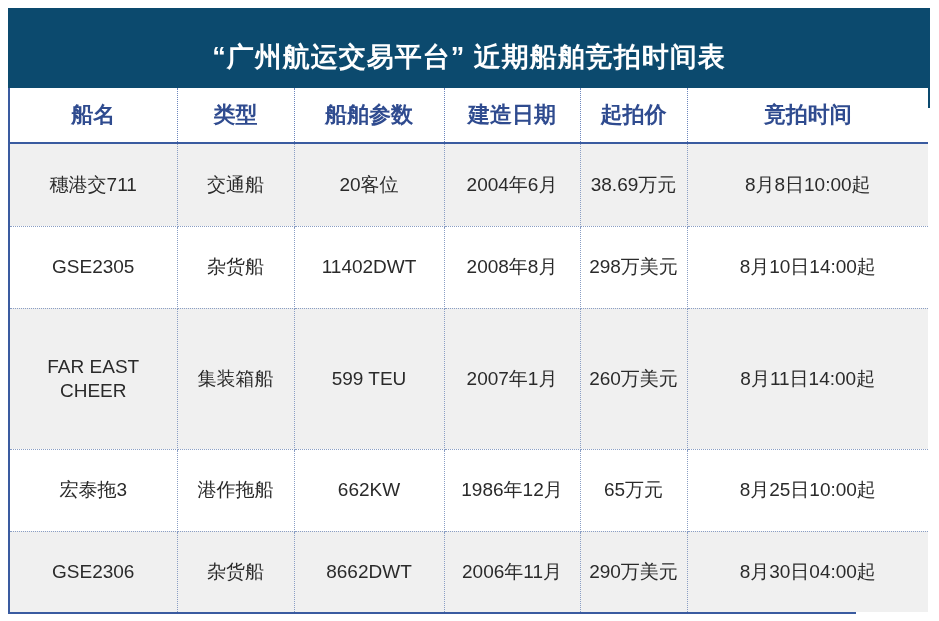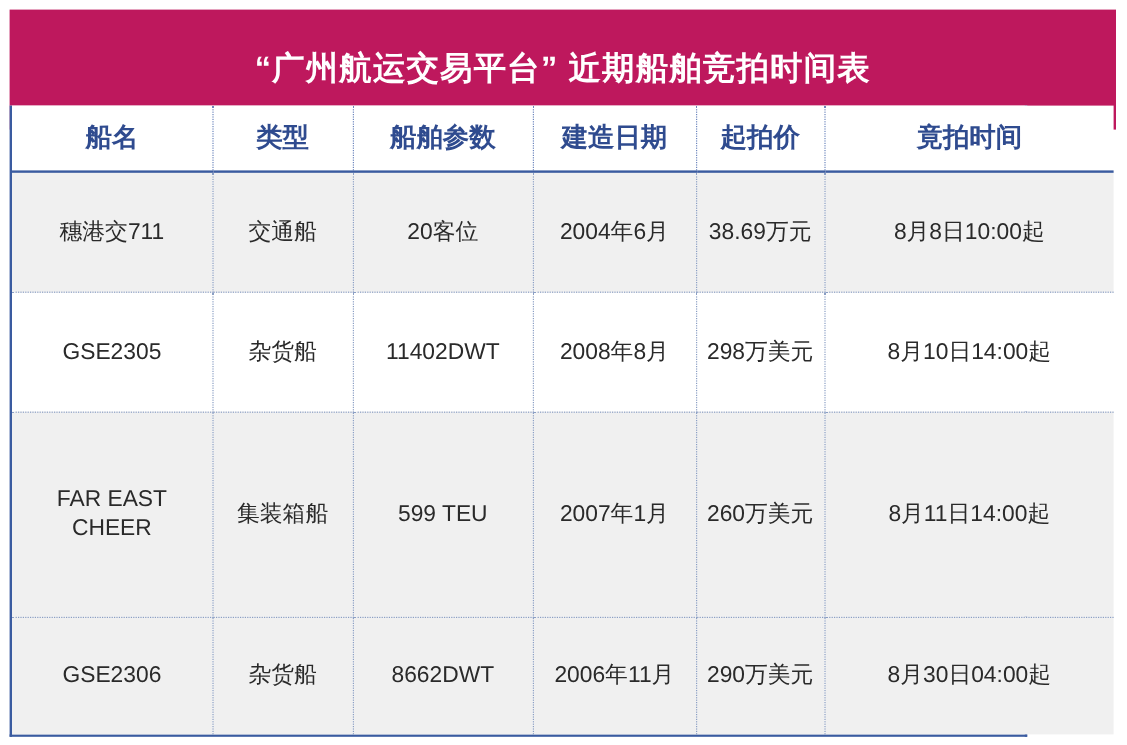--- a/index.html
+++ b/index.html
@@ -22,21 +22,21 @@
     box-sizing: border-box;
   }
 
   
   .banner {
     position: absolute;
     left: 8px;
     top: 8px;
     width: 922px;
     height: 100px;
-    background: #be185d;
+    background: #0c4a6e;
     display: flex;
     align-items: center;
     justify-content: center;
   }
   .banner-title {
     color: #ffffff;
     font-size: 27px;
     font-weight: bold;
     letter-spacing: 1px;
     line-height: 1.1;
@@ -169,20 +169,32 @@
           <td>
             <span class="cell-line">599 TEU</span>
           </td>
           <td>2007年1月</td>
           <td>260万美元</td>
           <td>8月11日14:00起</td>
         </tr>
 
 
 
+        <tr class="plain">
+          <td>
+            <span class="cell-line">宏泰拖3</span>
+          </td>
+          <td>港作拖船</td>
+          <td>
+            <span class="cell-line">662KW</span>
+          </td>
+          <td>1986年12月</td>
+          <td>65万元</td>
+          <td>8月25日10:00起</td>
+        </tr>
 
         <tr class="alt">
           <td>
             <span class="cell-line">GSE2306</span>
           </td>
           <td>杂货船</td>
           <td>
             <span class="cell-line">8662DWT</span>
           </td>
           <td>2006年11月</td>

